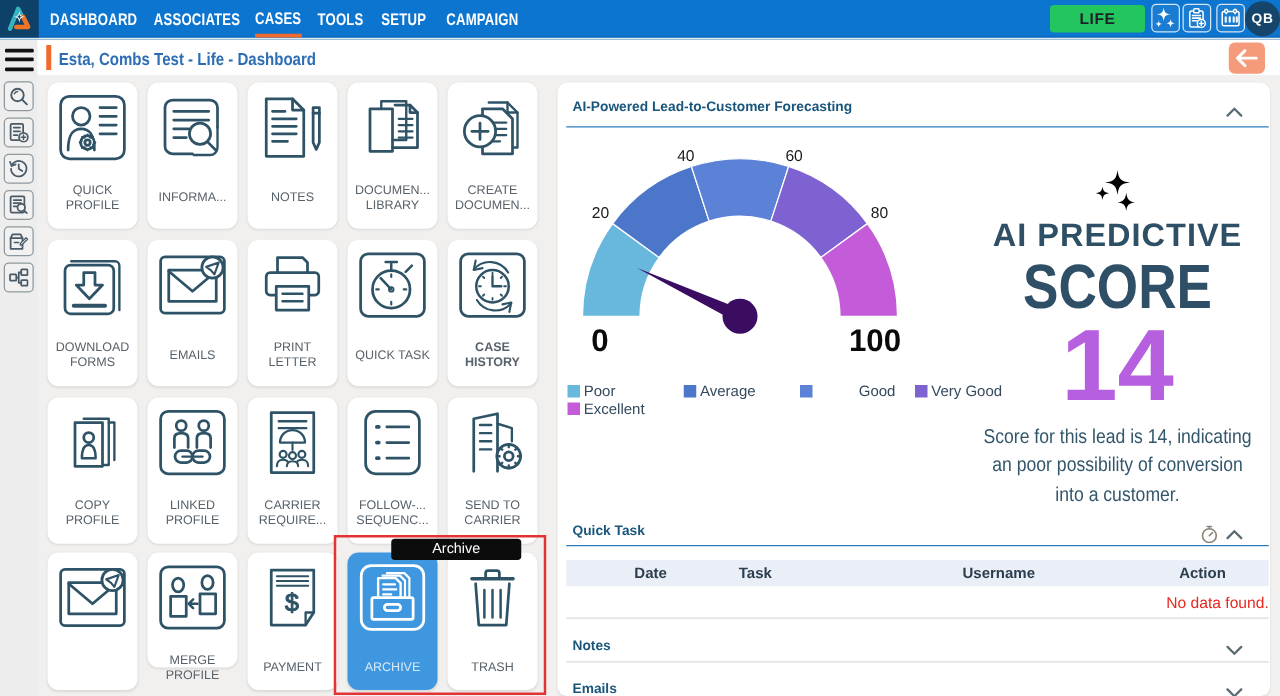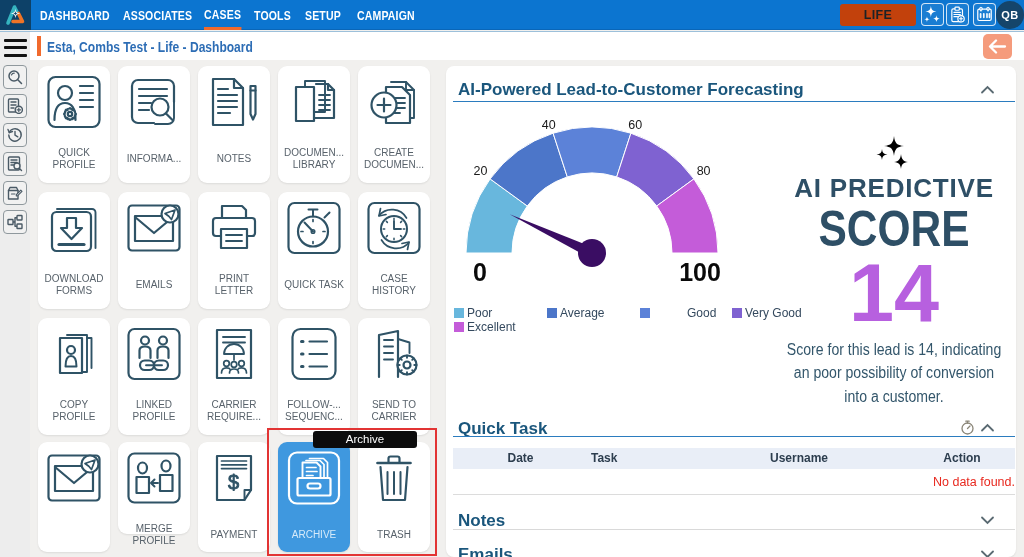--- a/index.html
+++ b/index.html
@@ -5,21 +5,21 @@
 * { margin:0; padding:0; box-sizing:border-box; }
 html,body { width:1024px; height:557px; overflow:hidden; }
 body { font-family:"Liberation Sans", sans-serif; background:#f1f0ee; position:relative; }
 .abs { position:absolute; }
 
 
 #nav { position:absolute; left:0; top:0; width:1024px; height:30px; background:#0c75d0; border-bottom:1px solid #0a66b8; }
 #logo { position:absolute; left:0; top:0; width:31px; height:30px; background:#0d4168; }
 .mi { position:absolute; top:0; height:30px; line-height:31px; color:#fff; font-size:13.5px; font-weight:600; letter-spacing:0.2px; transform:scaleX(0.78); transform-origin:left center; }
 .mi.act { height:30px; line-height:29px; border-bottom:3.5px solid #f16a2d; }
-#lifebtn { position:absolute; left:840px; top:4px; width:76px; height:22px; background:#c2410c; border-radius:3px; color:#1c2226; font-size:12.5px; font-weight:700; text-align:center; line-height:22px; letter-spacing:0.4px; }
+#lifebtn { position:absolute; left:840px; top:4px; width:76px; height:22px; background:#22c55e; border-radius:3px; color:#1c2226; font-size:12.5px; font-weight:700; text-align:center; line-height:22px; letter-spacing:0.4px; }
 .navbtn { position:absolute; top:3px; width:23px; height:23px; border:1.5px solid rgba(255,255,255,0.8); border-radius:4px; background:rgba(255,255,255,0.06); display:flex; align-items:center; justify-content:center; }
 #qb { position:absolute; left:996px; top:1px; width:28px; height:28px; border-radius:50%; background:#15456b; color:#fff; font-size:11px; font-weight:700; text-align:center; line-height:28px; letter-spacing:0.5px; }
 
 
 #crumb { position:absolute; left:0; top:31px; width:1024px; height:29px; background:#fff; border-top:1px solid #9dc0da; }
 #crumbstub { position:absolute; left:0; top:0; width:30px; height:29px; background:#ededed; }
 .hline { position:absolute; left:4px; width:23px; height:3px; background:#111; border-radius:1px; }
 #obar { position:absolute; left:36.5px; top:3.5px; width:4.5px; height:20px; background:#f16a2d; }
 #crumbtitle { position:absolute; left:47px; top:5px; font-size:14px; line-height:20px; font-weight:700; color:#2d6db5; transform:scaleX(0.86); transform-origin:left center; white-space:nowrap; }
 #backbtn { position:absolute; left:983px; top:2px; width:29px; height:25px; background:#f59b7c; border-radius:5px; display:flex; align-items:center; justify-content:center; }
@@ -34,21 +34,21 @@
 .tile .lb { position:absolute; left:1px; right:1px; top:74px; height:38px; display:flex; align-items:center; justify-content:center; text-align:center; font-size:10px; line-height:12.5px; color:#58626b; }
 .tile.blue { background:#3f98df; }
 .tile.blue .lb { color:#d6eafa; }
 
 
 #redrect { position:absolute; left:267px; top:428px; width:170px; height:128px; border:2.5px solid #e23434; z-index:30; }
 #tooltip { position:absolute; left:313px; top:431px; width:104px; height:17px; background:#0c0c0c; border-radius:3px; color:#fff; font-size:11.5px; text-align:center; line-height:17px; z-index:40; }
 
 
 #card { position:absolute; left:446px; top:66px; width:570px; height:491px; background:#fff; border-radius:8px; box-shadow:0 1px 2px rgba(0,0,0,0.08); }
-.sechead { position:absolute; font-size:17px; font-weight:700; color:#1a567c; }
+.sechead { position:absolute; font-size:11px; font-weight:700; color:#1a567c; }
 .bluline { position:absolute; left:453px; height:0; border-top:1.5px solid #2b7cbf; width:562px; }
 .grayline { position:absolute; left:453px; height:0; border-top:1px solid #d9d9d9; width:562px; }
 .chev { position:absolute; width:15px; height:12px; }
 
 
 .leg { position:absolute; font-size:12px; color:#34495e; }
 .legsq { position:absolute; width:9.5px; height:9.5px; }
 
 
 #aipred { position:absolute; left:744px; width:300px; top:175px; text-align:center; font-size:26px; line-height:27px; font-weight:600; color:#2e4f66; letter-spacing:0.8px; }
@@ -259,21 +259,21 @@
         <rect x="2.5" y="3" width="51" height="50" rx="6"></rect>
         <circle cx="27" cy="31.5" r="15"></circle>
         <path d="M22.5 9.5 H31.5 M27 10 V16.5" stroke-width="2"></path>
         <path d="M38.5 17.5 L43.5 12.5" stroke-width="2"></path>
         <path d="M27 31.5 L18.5 22.5" stroke-width="2"></path>
         <circle cx="27" cy="31.5" r="1.8" stroke-width="1.5"></circle>
         <path d="M27 19.5 v2 M39 31.5 h-2 M27 43.5 v-2 M15 31.5 h2" stroke-width="1.7"></path>
       </svg></div>
     <div class="lb">QUICK TASK</div>
   </div>
-<div class="tile" style="left:358px; top:192px;">
+<div class="tile" style="left:358px; top:192px;font-weight:bold;">
     <div class="ic"><svg viewBox="0 0 56 56" fill="none" stroke="#2f5366" stroke-width="2.2" stroke-linecap="round" stroke-linejoin="round">
         <rect x="2.5" y="3" width="51" height="50" rx="6"></rect>
         <circle cx="28" cy="29" r="13" stroke-width="2"></circle>
         <path d="M28 21 V29 H35" stroke-width="1.9"></path>
         <path d="M28 18.2 v1.5 M35.6 21.4 l-1 1 M38.8 29 h-1.5 M35.6 36.6 l-1 -1 M28 39.8 v-1.5 M20.4 36.6 l1 -1 M17.2 29 h1.5 M20.4 21.4 l1 1" stroke-width="1.5"></path>
         <path d="M40.5 18 A17 17 0 0 0 13 15.5" stroke-width="1.7"></path>
         <path d="M14.5 8.5 L13 16 L20 14.5" stroke-width="1.7"></path>
         <path d="M15.5 40 A17 17 0 0 0 43 42.5" stroke-width="1.7"></path>
         <path d="M41.5 49.5 L43 42 L36 43.5" stroke-width="1.7"></path>
       </svg></div>

